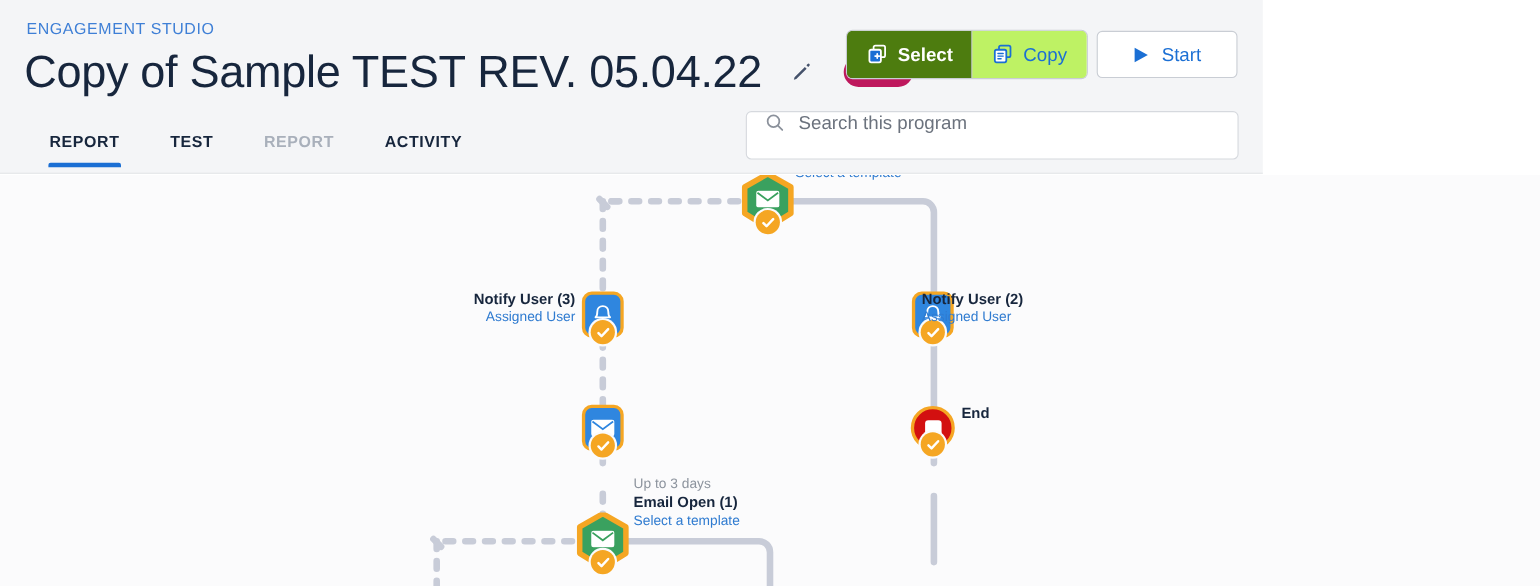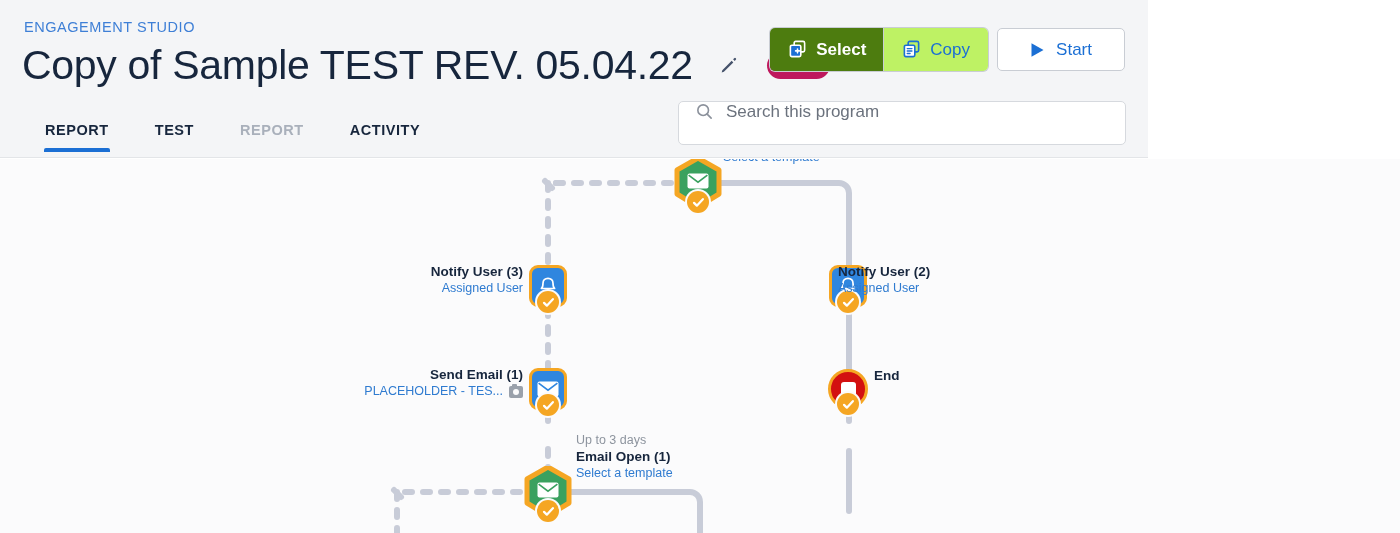--- a/index.html
+++ b/index.html
@@ -326,27 +326,20 @@
             <path d="M1.6 2.2L11 9.2l9.4-7" fill="none" stroke="#2f86df" stroke-width="1.6"></path>
           </svg>
         </span>
         <span class="badge-check">
           <svg width="13" height="13" viewBox="0 0 14 14" aria-hidden="true">
             <path d="M2.2 7.4l3 3 6.5-7" fill="none" stroke="#ffffff" stroke-width="2.4" stroke-linecap="round" stroke-linejoin="round"></path>
           </svg>
         </span>
       </div>
     </div>
-    <div class="lbl left" style="left:258px; top:208px; width:265px;">
-      <div class="lbl-title">Send Email (1)</div>
-      <div class="sub-row">
-        <span class="lbl-sub">PLACEHOLDER - TES...</span>
-        <span class="cam-icon"></span>
-      </div>
-    </div>
 
     <div class="node" style="left:828px; top:210px;">
       <div class="node-end">
         <span class="stop-sq"></span>
         <span class="badge-check">
           <svg width="13" height="13" viewBox="0 0 14 14" aria-hidden="true">
             <path d="M2.2 7.4l3 3 6.5-7" fill="none" stroke="#ffffff" stroke-width="2.4" stroke-linecap="round" stroke-linejoin="round"></path>
           </svg>
         </span>
       </div>

